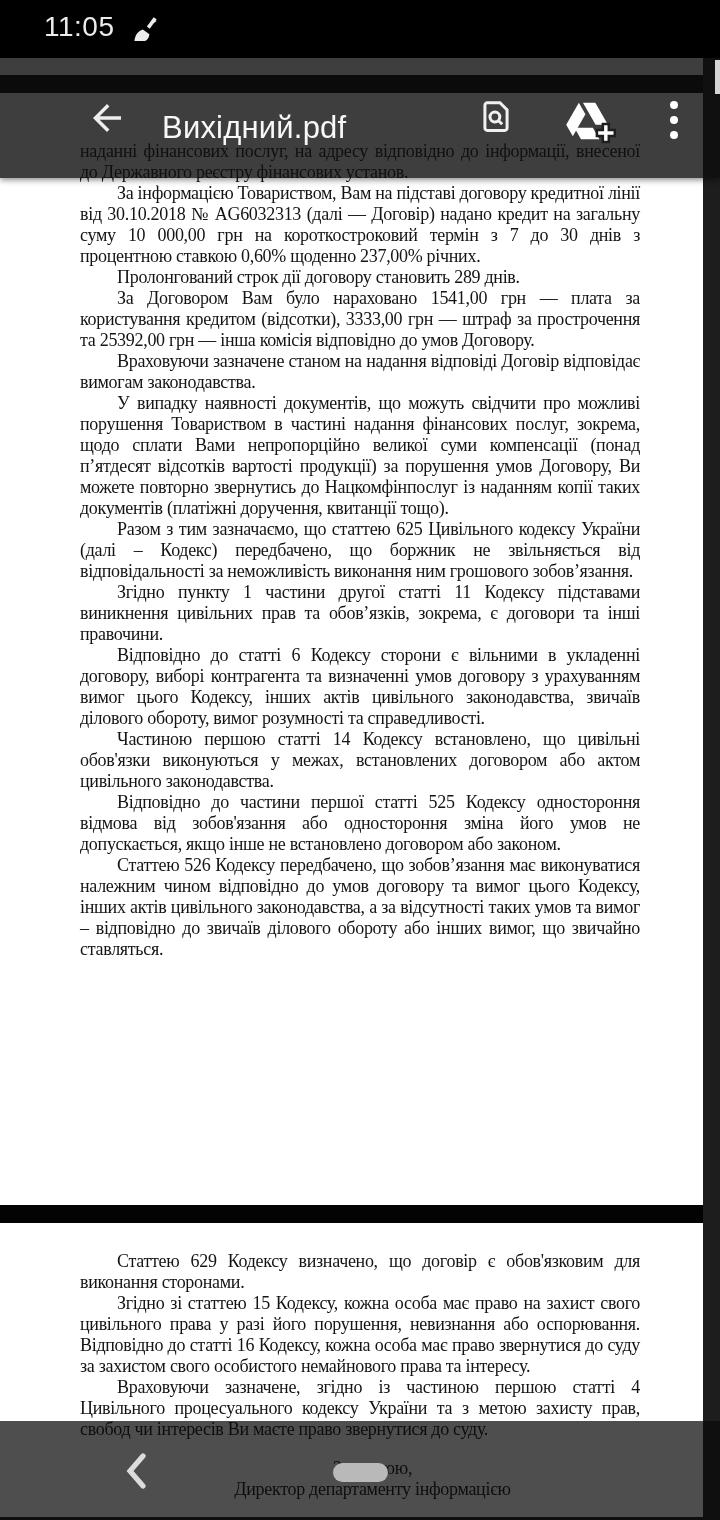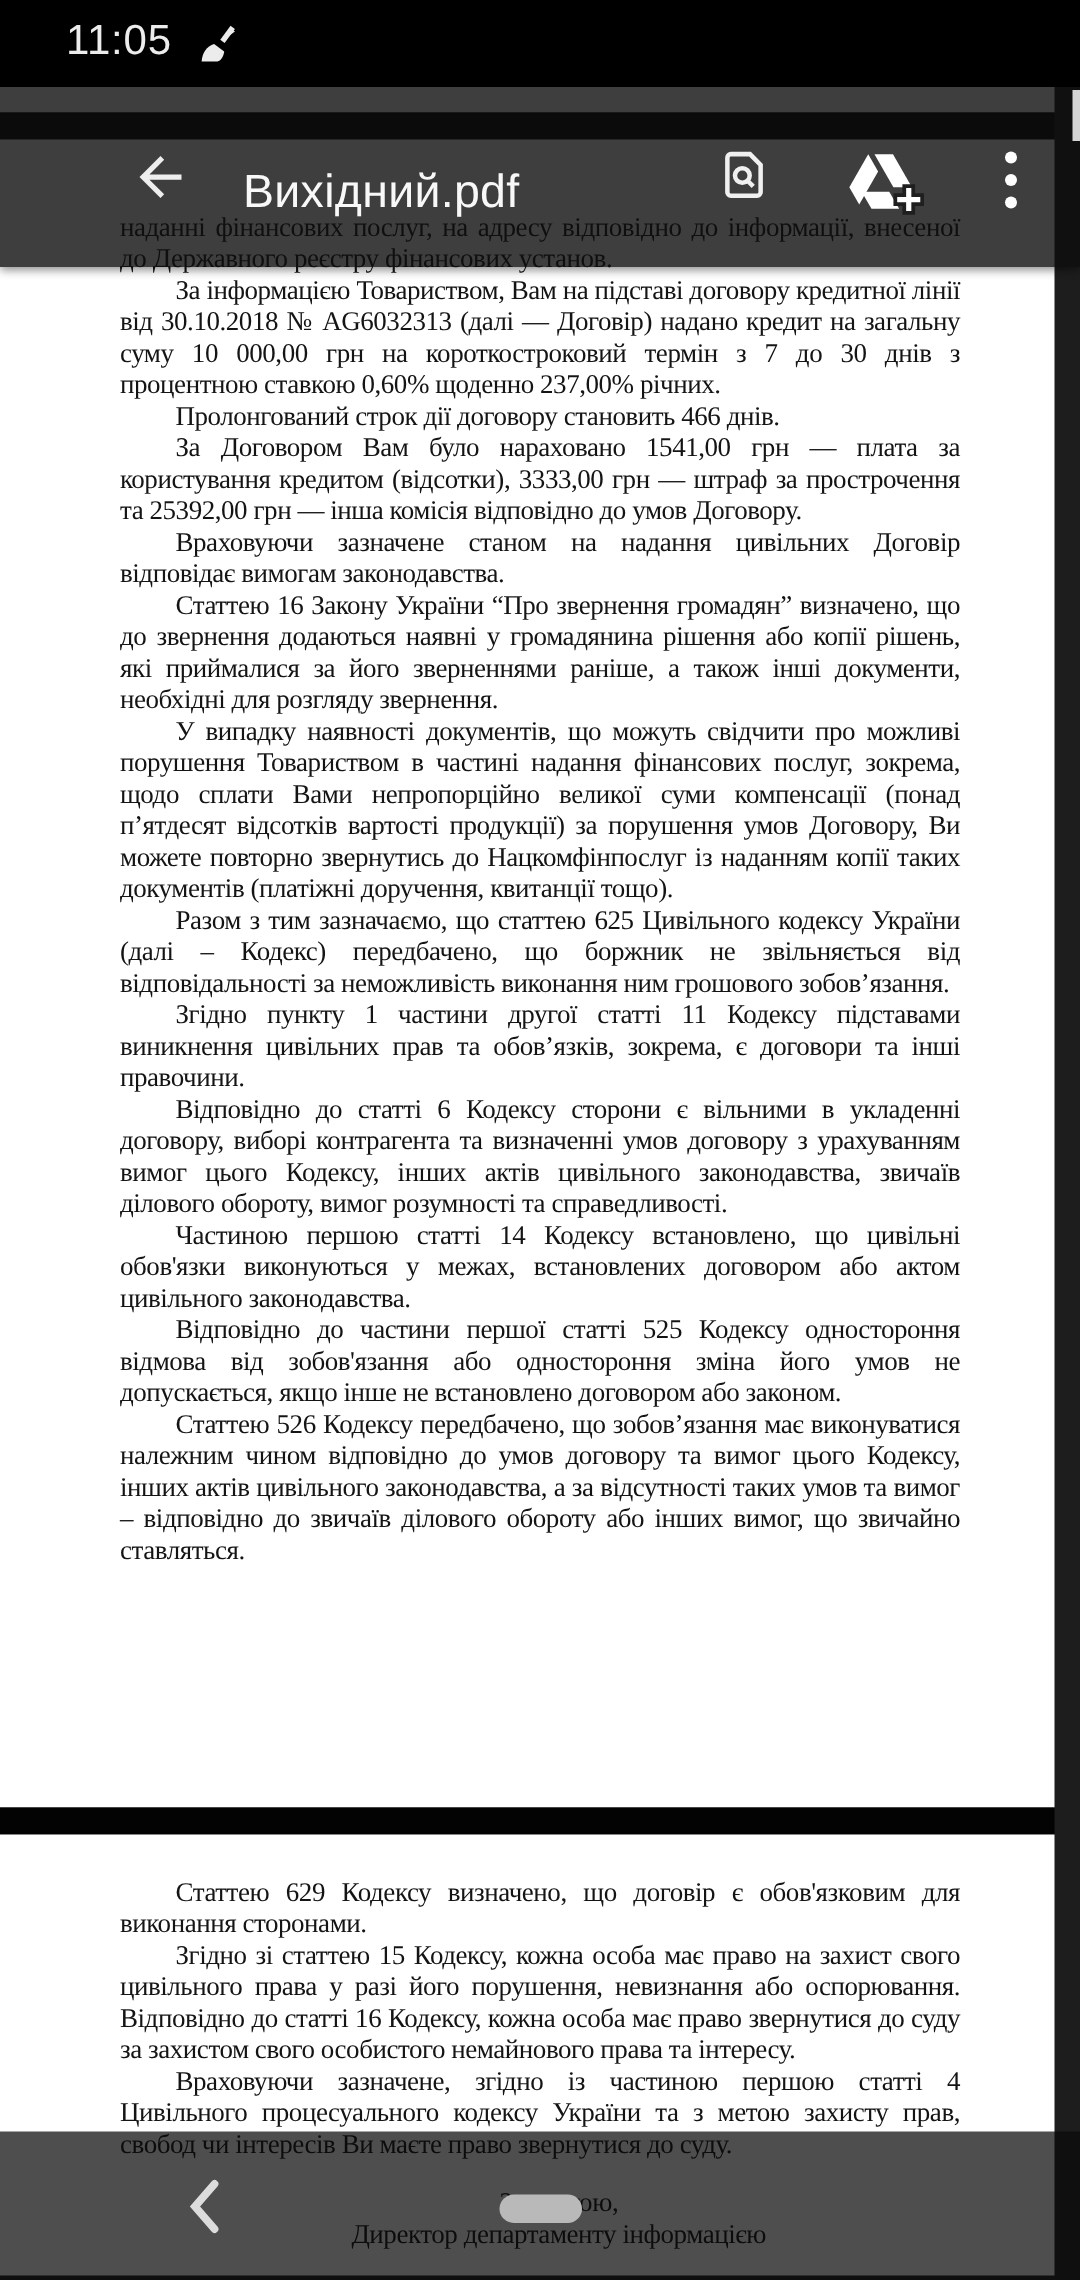--- a/index.html
+++ b/index.html
@@ -96,24 +96,23 @@
     </div>
   </header>
 
   <div class="viewer doc">
     <div class="page page-prev"></div>
     <div class="page-gap"></div>
 
     <div class="page page-main">
       <p class="cont">наданні фінансових послуг, на адресу відповідно до інформації, внесеної до Державного реєстру фінансових установ.</p>
       <p>За інформацією Товариством, Вам на підставі договору кредитної лінії від 30.10.2018 № AG6032313 (далі — Договір) надано кредит на загальну суму 10 000,00 грн на короткостроковий термін з 7 до 30 днів з процентною ставкою 0,60% щоденно 237,00% річних.</p>
-      <p>Пролонгований строк дії договору становить 466 днів.</p>
+      <p>Пролонгований строк дії договору становить 289 днів.</p>
       <p>За Договором Вам було нараховано 1541,00 грн — плата за користування кредитом (відсотки), 3333,00 грн — штраф за прострочення та 25392,00 грн — інша комісія відповідно до умов Договору.</p>
-      <p>Враховуючи зазначене станом на надання цивільних Договір відповідає вимогам законодавства.</p>
-      <p>Статтею 16 Закону України “Про звернення громадян” визначено, що до звернення додаються наявні у громадянина рішення або копії рішень, які приймалися за його зверненнями раніше, а також інші документи, необхідні для розгляду звернення.</p>
+      <p>Враховуючи зазначене станом на надання відповіді Договір відповідає вимогам законодавства.</p>
       <p>У випадку наявності документів, що можуть свідчити про можливі порушення Товариством в частині надання фінансових послуг, зокрема, щодо сплати Вами непропорційно великої суми компенсації (понад п’ятдесят відсотків вартості продукції) за порушення умов Договору, Ви можете повторно звернутись до Нацкомфінпослуг із наданням копії таких документів (платіжні доручення, квитанції тощо).</p>
       <p>Разом з тим зазначаємо, що статтею 625 Цивільного кодексу України (далі – Кодекс) передбачено, що боржник не звільняється від відповідальності за неможливість виконання ним грошового зобов’язання.</p>
       <p>Згідно пункту 1 частини другої статті 11 Кодексу підставами виникнення цивільних прав та обов’язків, зокрема, є договори та інші правочини.</p>
       <p>Відповідно до статті 6 Кодексу сторони є вільними в укладенні договору, виборі контрагента та визначенні умов договору з урахуванням вимог цього Кодексу, інших актів цивільного законодавства, звичаїв ділового обороту, вимог розумності та справедливості.</p>
       <p>Частиною першою статті 14 Кодексу встановлено, що цивільні обов'язки виконуються у межах, встановлених договором або актом цивільного законодавства.</p>
       <p>Відповідно до частини першої статті 525 Кодексу одностороння відмова від зобов'язання або одностороння зміна його умов не допускається, якщо інше не встановлено договором або законом.</p>
       <p>Статтею 526 Кодексу передбачено, що зобов’язання має виконуватися належним чином відповідно до умов договору та вимог цього Кодексу, інших актів цивільного законодавства, а за відсутності таких умов та вимог – відповідно до звичаїв ділового обороту або інших вимог, що звичайно ставляться.</p>
     </div>
 
     <div class="page-gap"></div>

